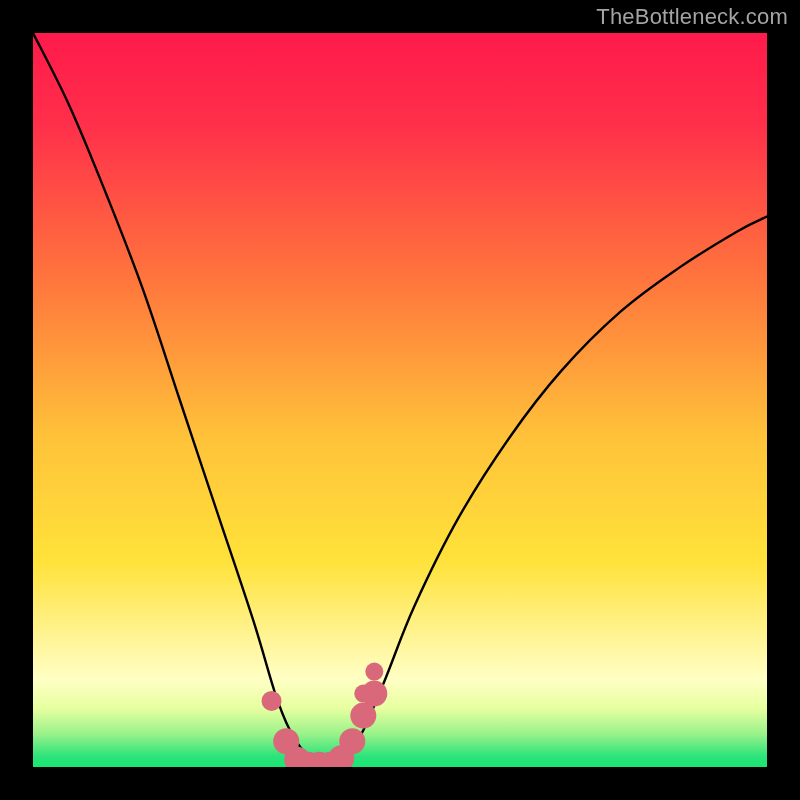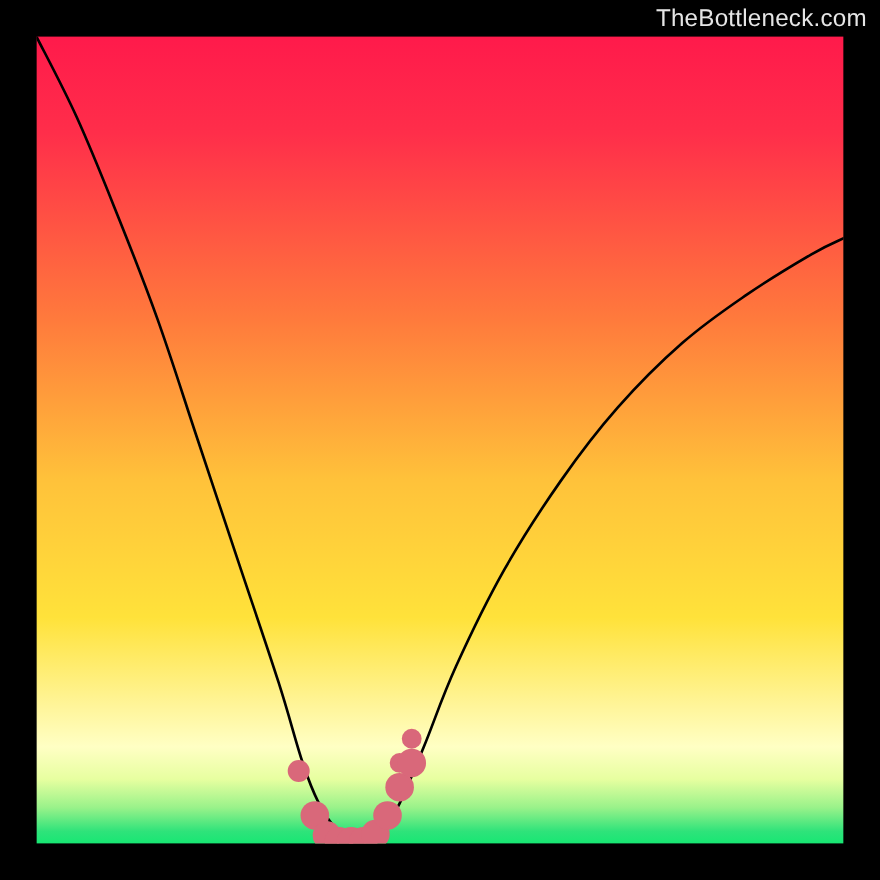--- a/index.html
+++ b/index.html
@@ -8,21 +8,21 @@
     width: 800px;
     height: 800px;
     background: #000;
     position: relative;
     font-family: Arial, Helvetica, sans-serif;
   }
   .watermark {
     position: absolute;
     top: 4px;
     right: 12px;
-    color: #e5e5e5;
+    color: #a3a3a3;
     font-size: 22px;
     font-weight: 500;
     letter-spacing: 0.2px;
     z-index: 10;
   }
   .plot-frame {
     position: absolute;
     left: 33px;
     top: 33px;
     width: 734px;

